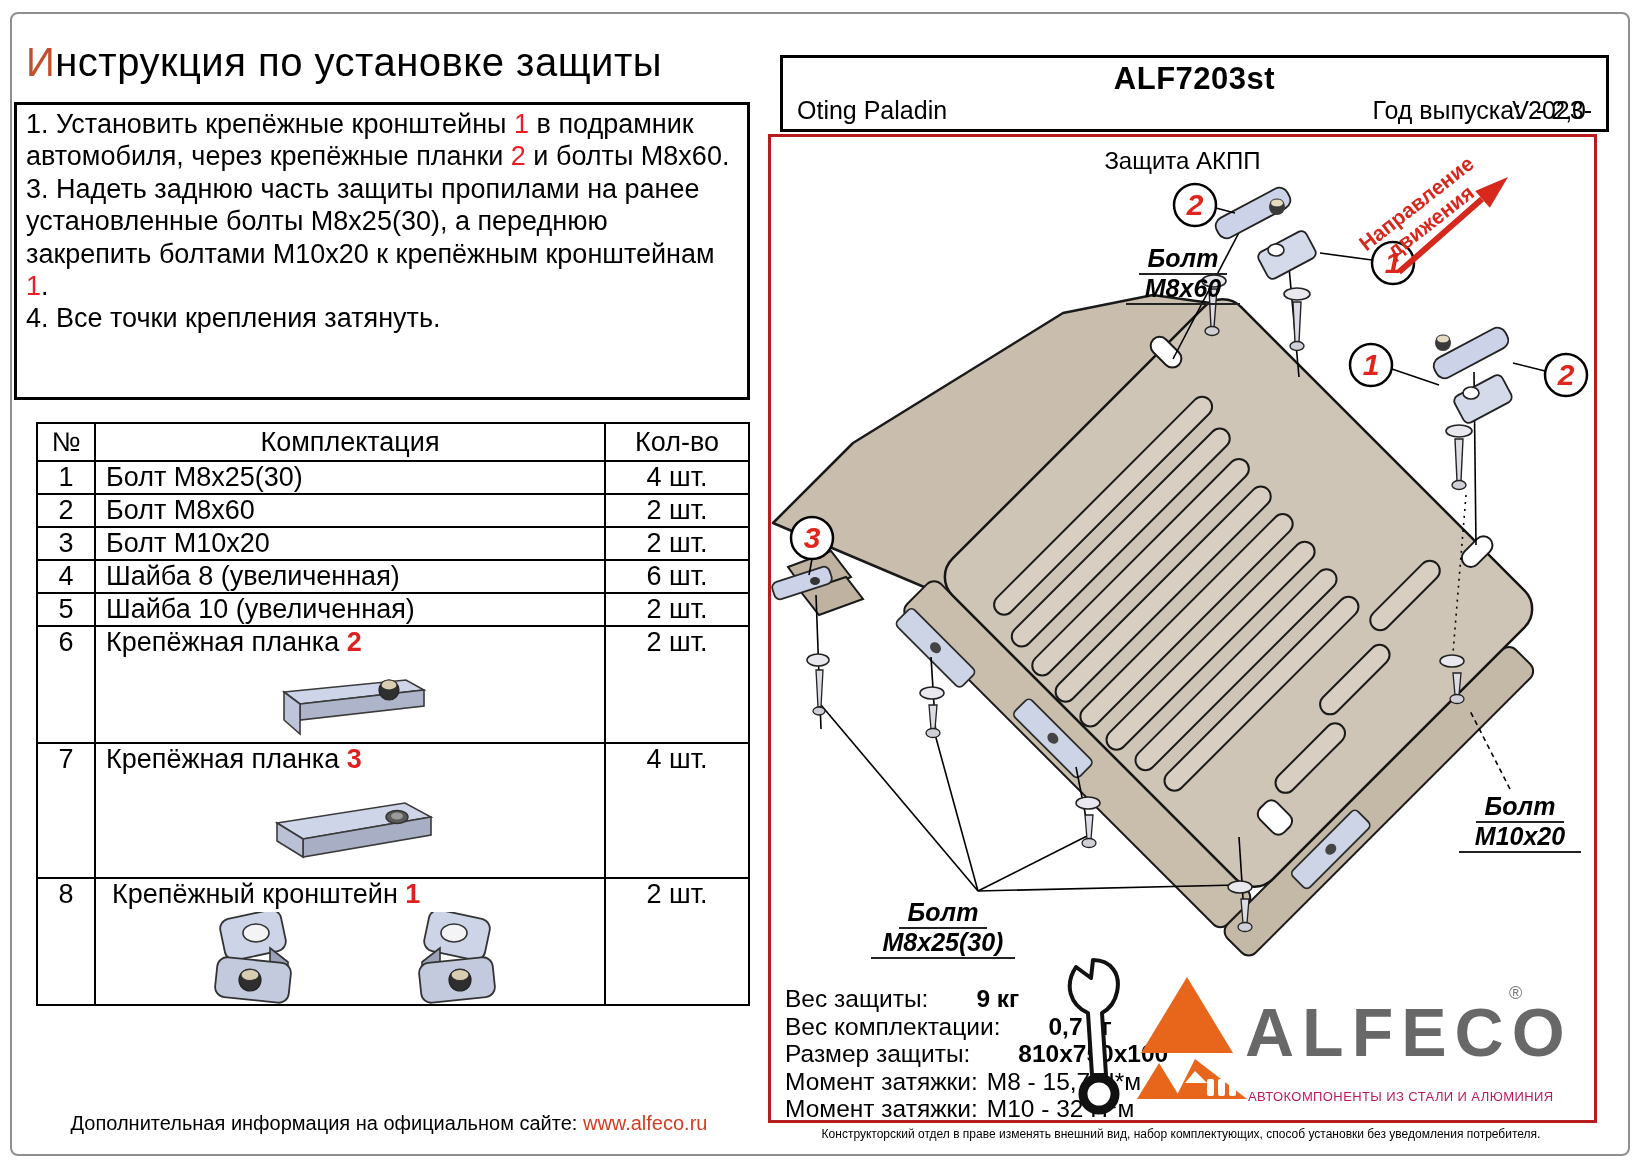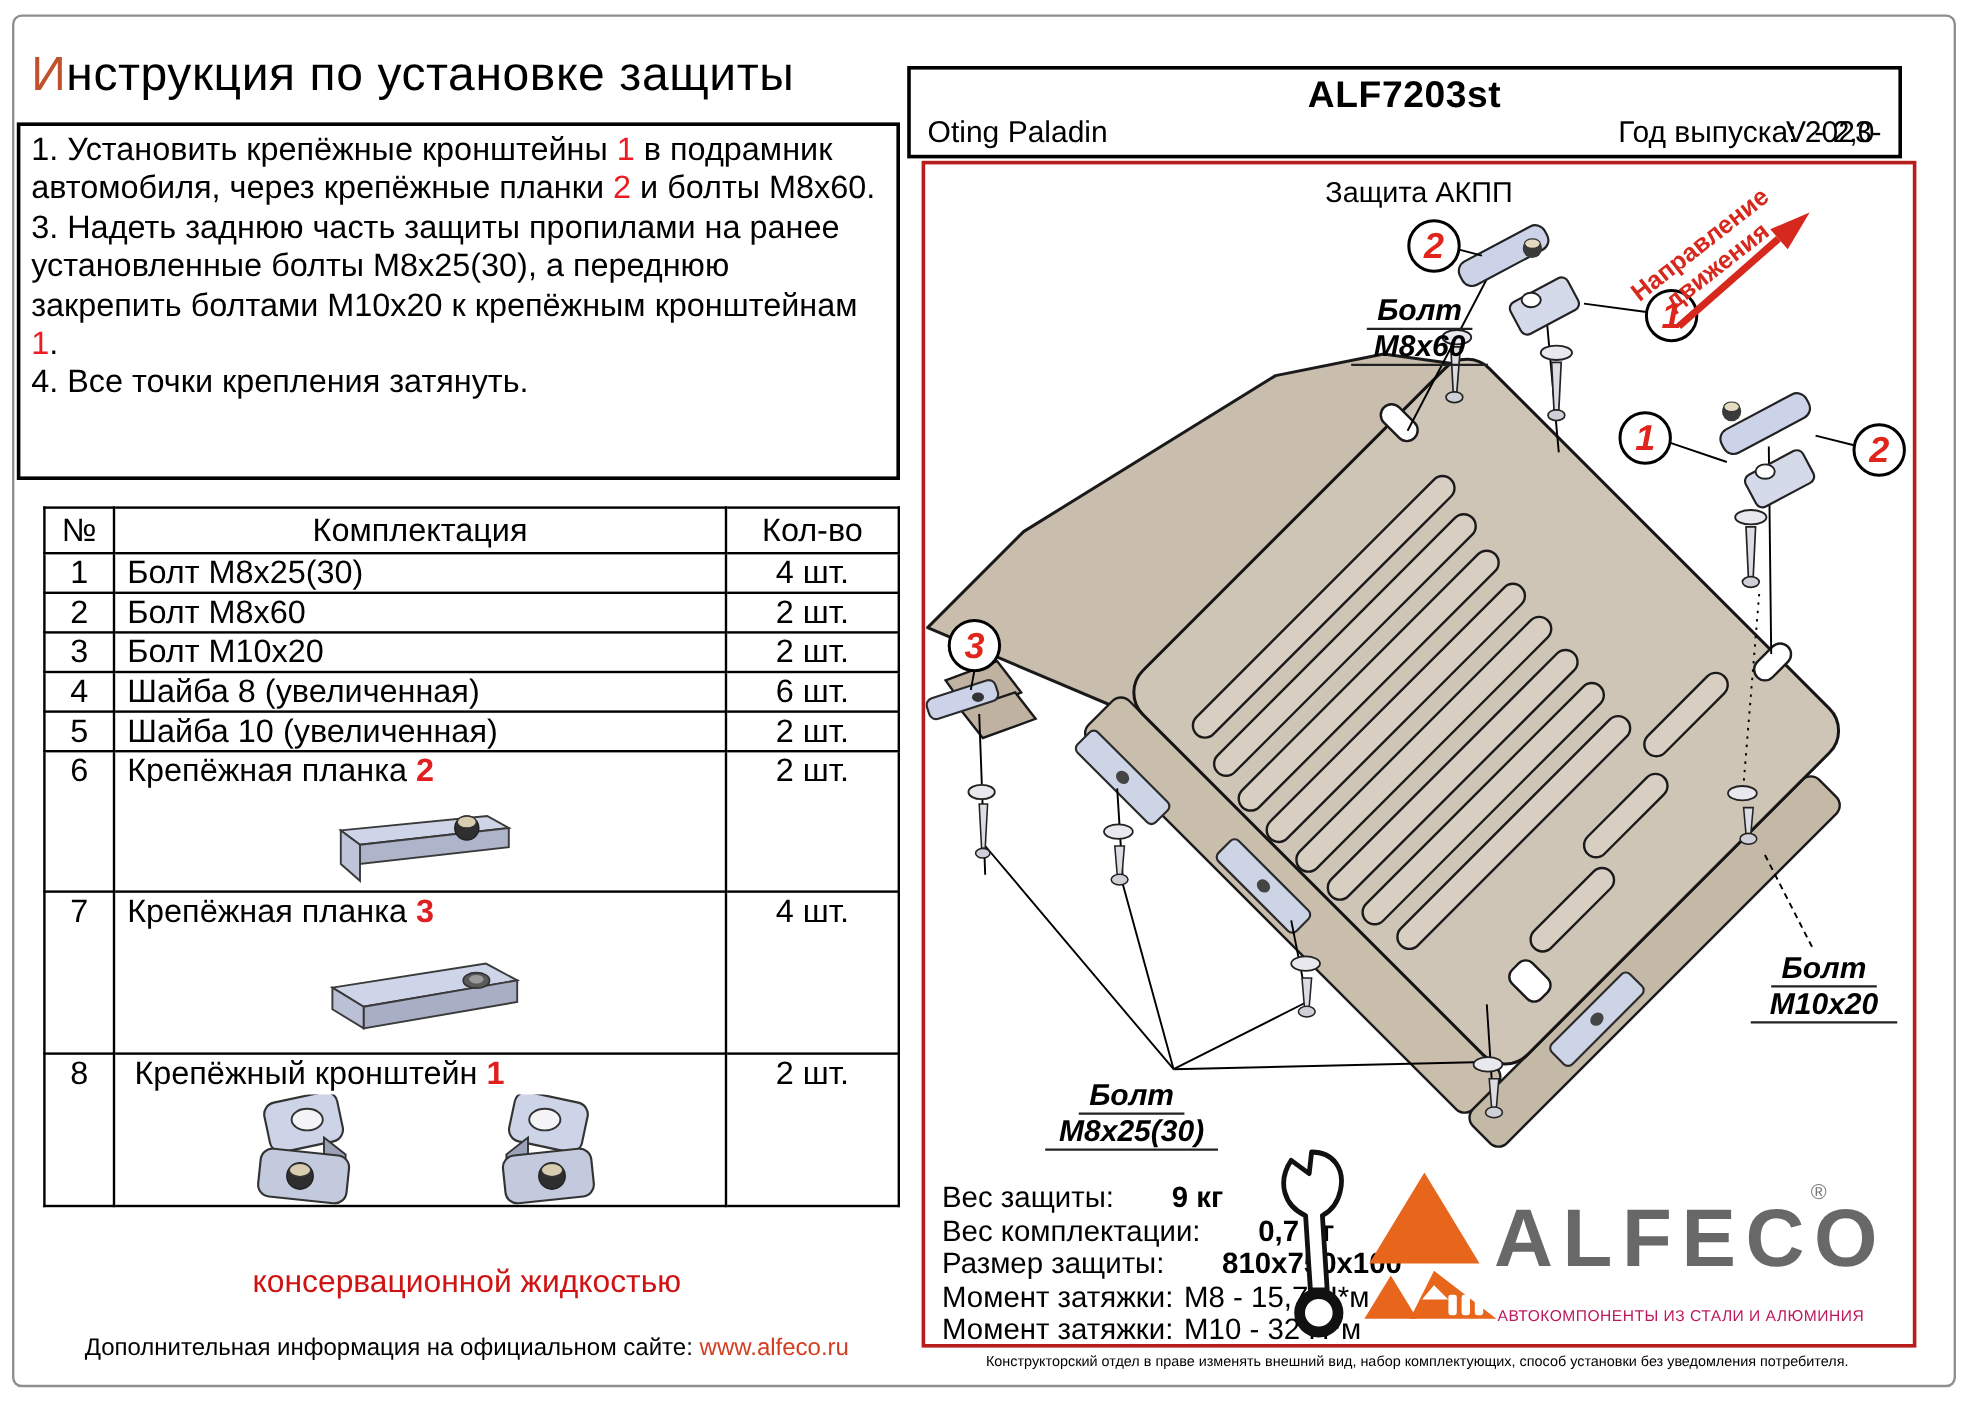--- a/index.html
+++ b/index.html
@@ -22,21 +22,21 @@
   table.parts .c-name{width:508px;text-align:left;padding-left:10px;}
   table.parts .c-qty{width:142px;text-align:center;}
   table.parts th{height:36px;vertical-align:middle;}
   table.parts .r-small td{height:31px;}
   .ref{color:#e02020;font-weight:bold;}
   .part-img{display:block;margin:2px auto 0 auto;}
   .warning{left:36px;top:1053px;width:706px;text-align:center;color:#cf1212;font-size:26.5px;line-height:31px;}
   .site-note{left:36px;top:1112px;width:706px;text-align:center;font-size:20px;}
   .site-note .link{color:#d33d20;}
   
-  .hdr-box{left:756px;top:55px;width:823px;height:71px;border:3px solid #000;}
+  .hdr-box{left:780px;top:55px;width:823px;height:71px;border:3px solid #000;}
   .hdr-code{position:absolute;left:0;right:0;top:3px;text-align:center;font-size:31px;font-weight:600;letter-spacing:.5px;}
   .hdr-row{position:absolute;left:14px;right:14px;top:38px;font-size:25px;}
   .hdr-model{position:absolute;left:0;top:0;}
   .hdr-year{position:absolute;left:0;right:0;text-align:right;top:0;}
   .hdr-engine{position:absolute;right:6px;top:0;}
   .diagram-box{left:768px;top:134px;width:823px;height:983px;border:3px solid #b91c1c;}
   .diagram-title{position:absolute;left:0;right:0;top:10px;text-align:center;font-size:24px;}
   .diagram-svg{position:absolute;left:0;top:0;}
   .specs{position:absolute;left:14px;top:848px;font-size:24.5px;line-height:27.5px;white-space:nowrap;}
   .specs .v{margin-left:9px;}
@@ -135,21 +135,20 @@
         </g>
         <use href="#brk" transform="translate(310,0) scale(-1,1)"></use>
       </svg>
     </td>
     <td class="c-qty">2 шт.</td>
   </tr>
 </tbody>
   </table>
 
 <div class="abs warning">
-  <div>консервационной жидкостью</div>
 </div>
 
 <div class="abs site-note">
   <span>Дополнительная информация на официальном сайте: </span><span class="link">www.alfeco.ru</span>
 </div>
 
 <div class="abs hdr-box">
   <div class="hdr-code">ALF7203st</div>
   <div class="hdr-row">
     <span class="hdr-model">Oting Paladin</span>

